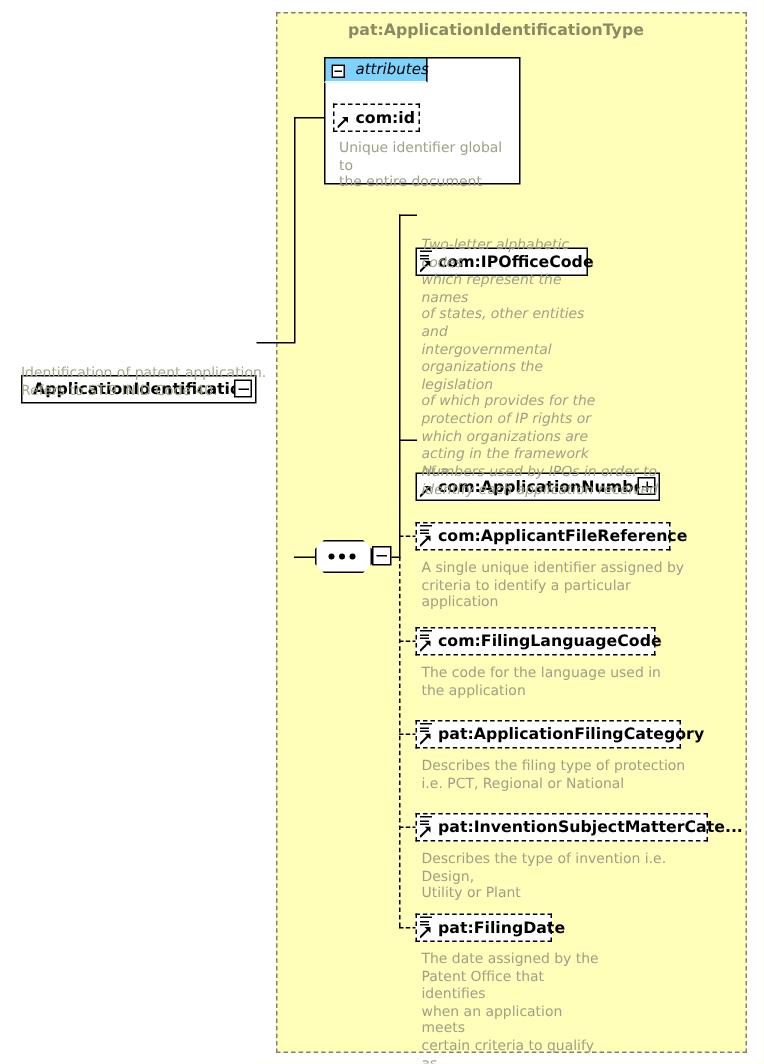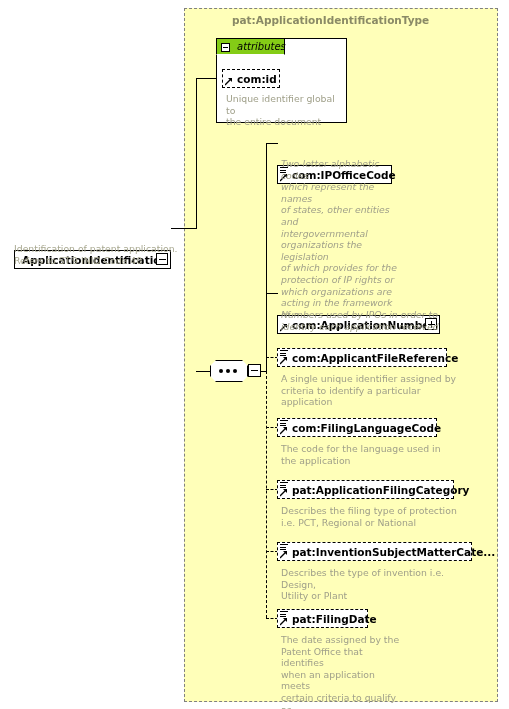--- a/index.html
+++ b/index.html
@@ -55,21 +55,21 @@
     background: #ffffff;
     border: 1px solid #000000;
     box-sizing: border-box;
   }
   .attr-tab {
     position: absolute;
     left: 216px;
     top: 38px;
     width: 69px;
     height: 17px;
-    background: #84cc16;
+    background: #7dd3fc;
     border: 1px solid #000000;
     border-bottom: 1px solid #ffffff;
     box-sizing: border-box;
   }
   .attr-tab-label {
     position: absolute;
     left: 20px;
     top: 2px;
     font-size: 10px;
     font-style: italic;

